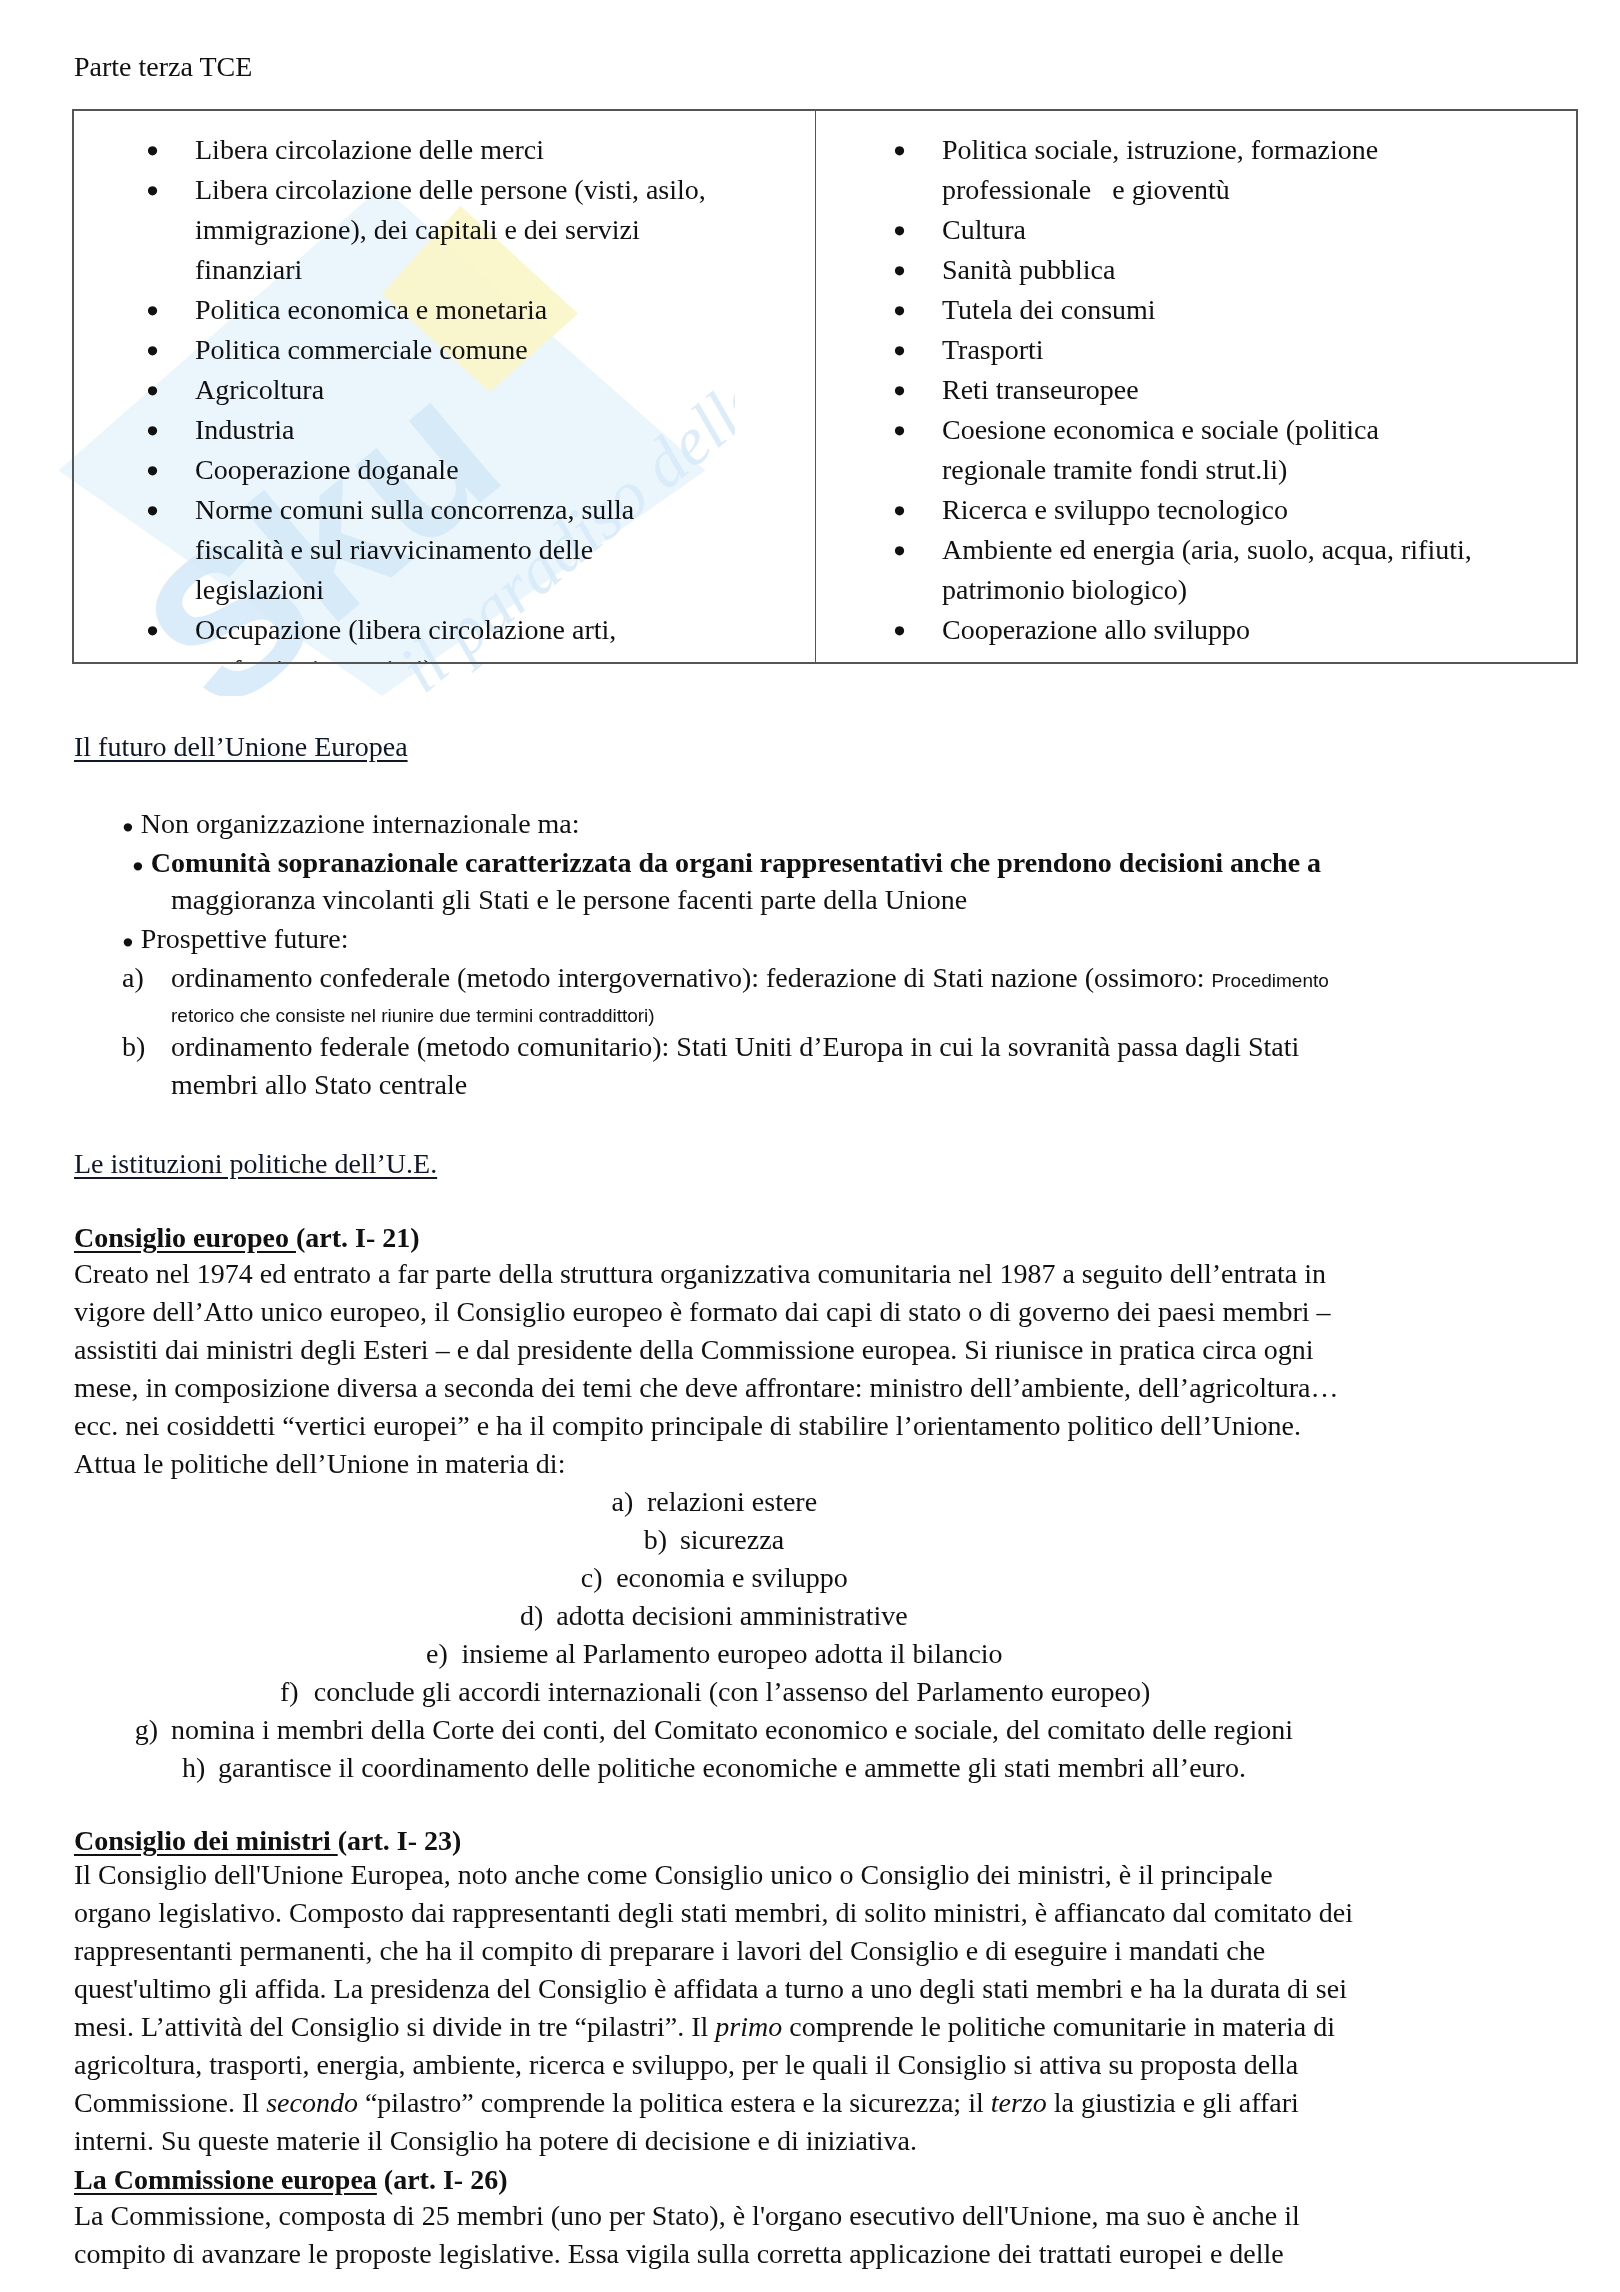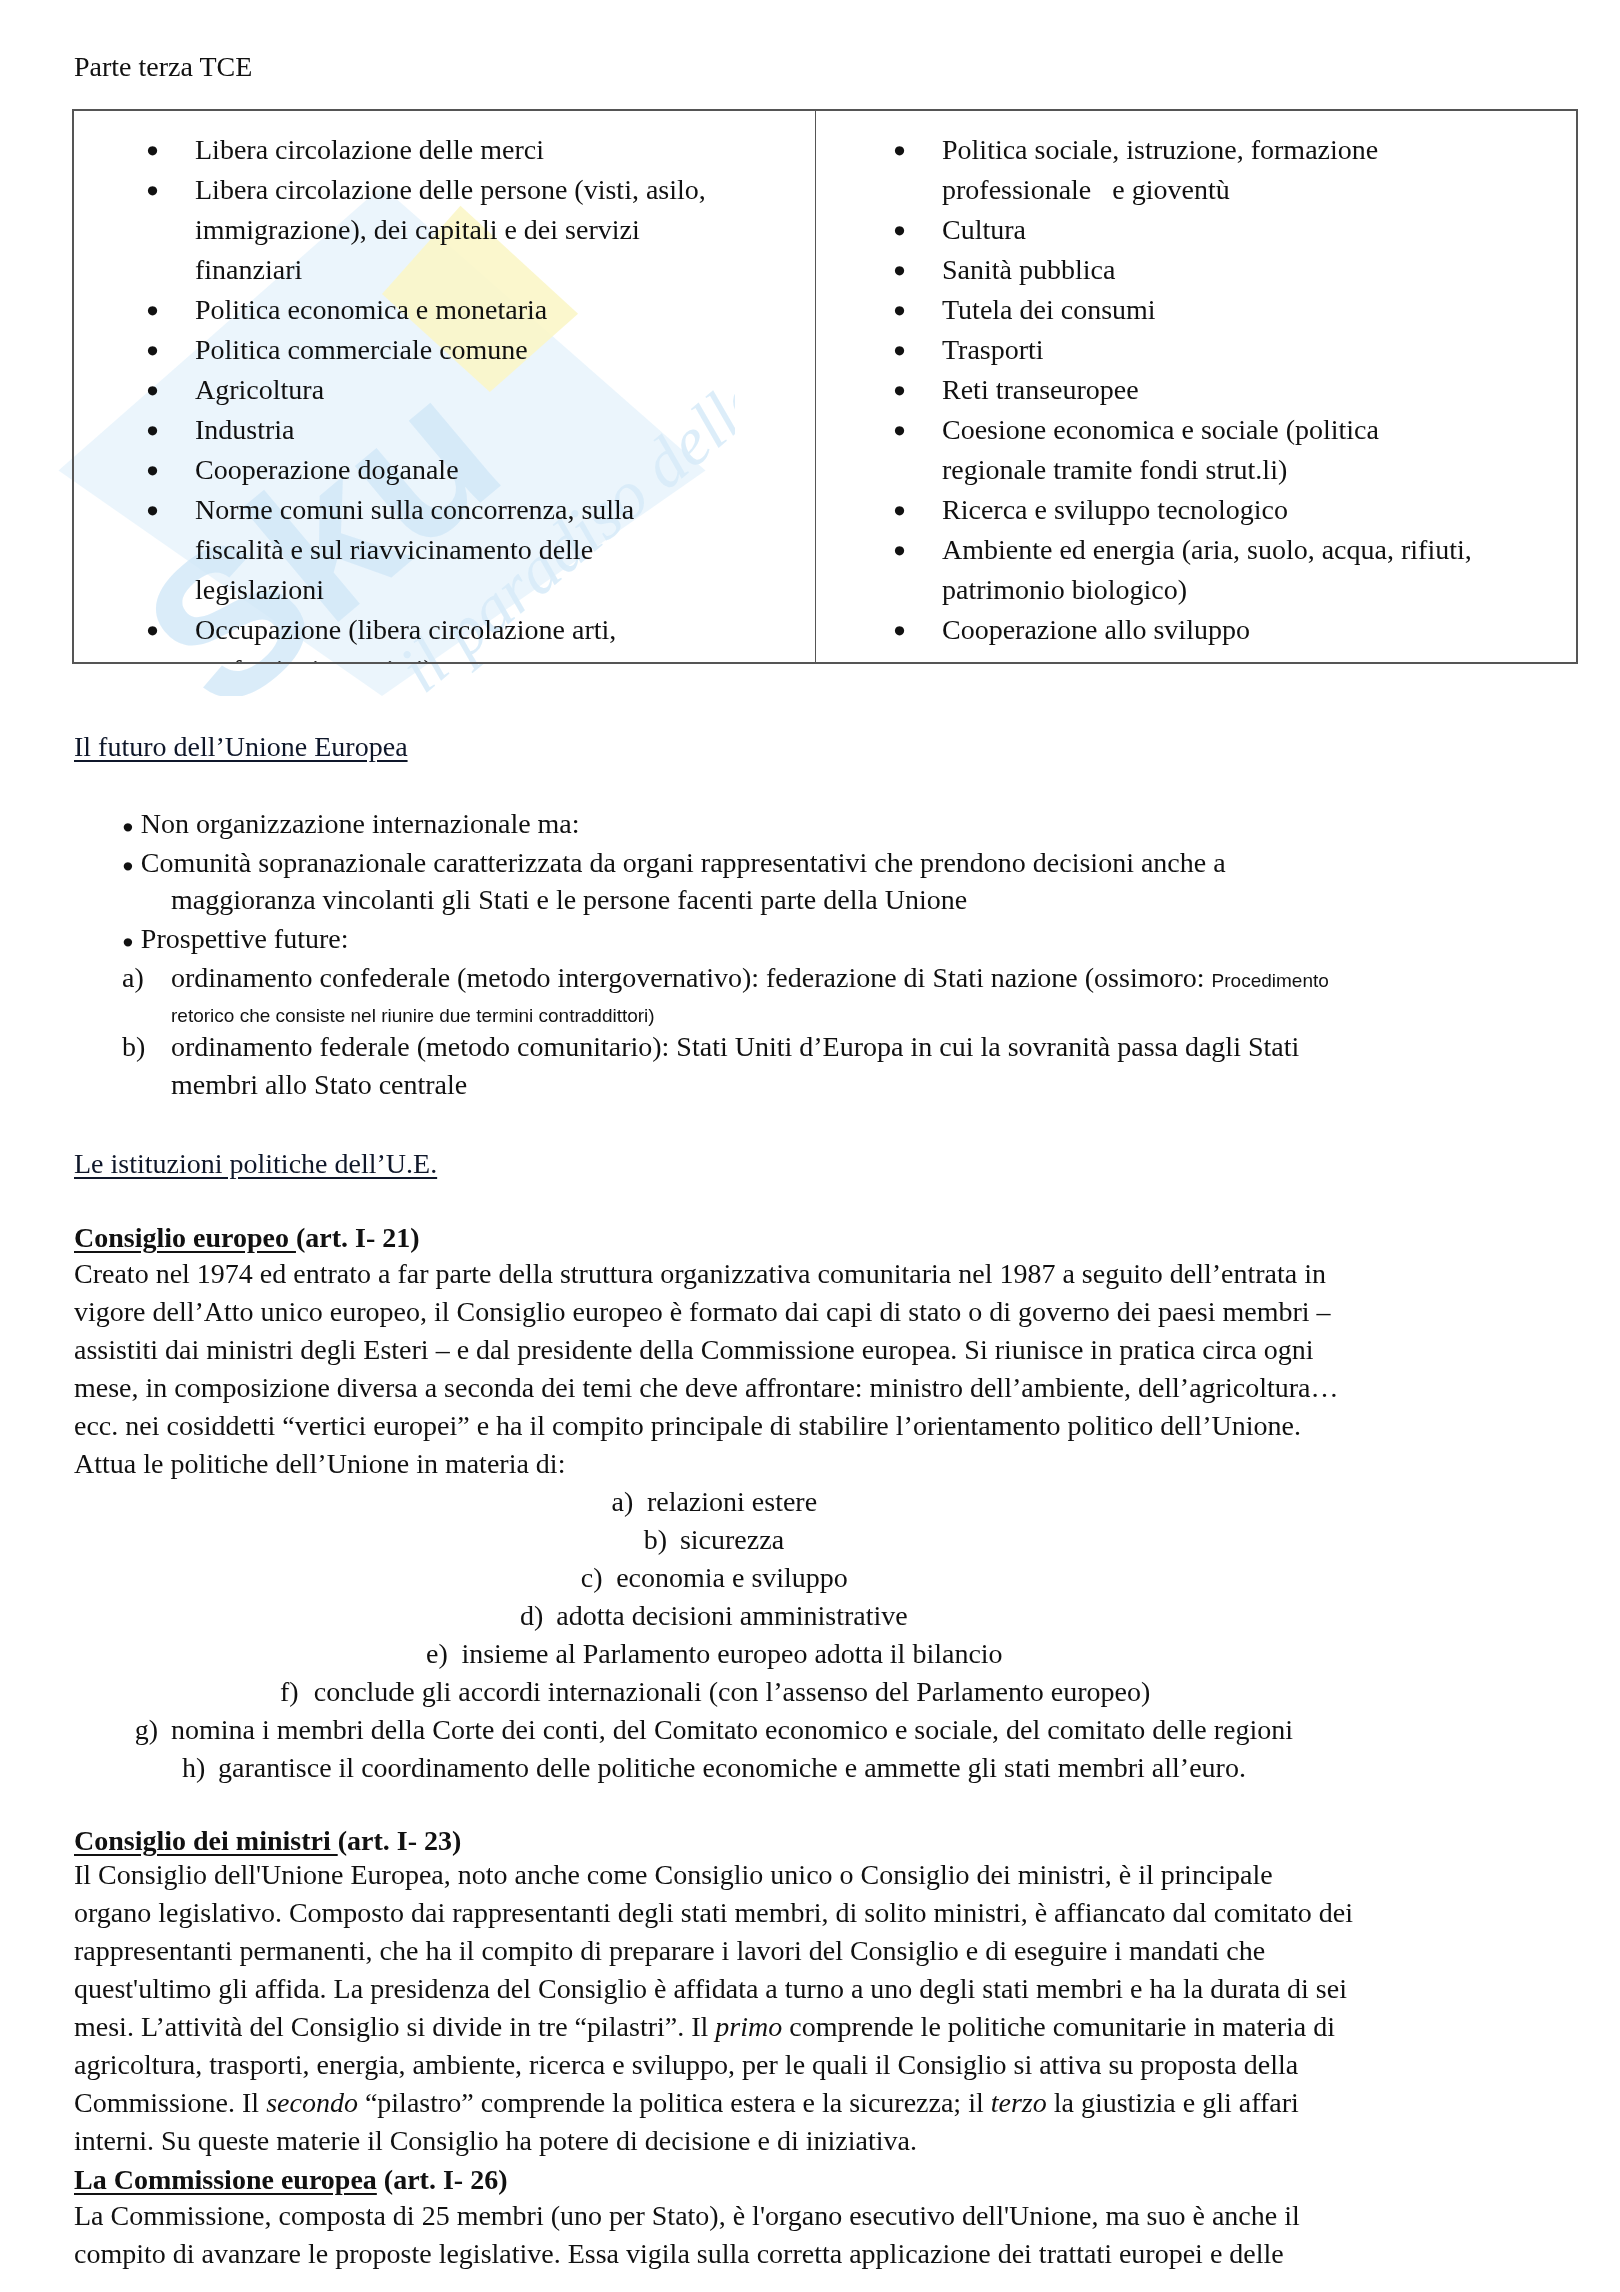--- a/index.html
+++ b/index.html
@@ -79,21 +79,21 @@
         <li><span class="bullet">●</span><span>Ricerca e sviluppo tecnologico</span></li>
         <li><span class="bullet">●</span><span>Ambiente ed energia (aria, suolo, acqua, rifiuti,</span><br><span>patrimonio biologico)</span></li>
         <li><span class="bullet">●</span><span>Cooperazione allo sviluppo</span></li>
       </ul>
     </div>
   </div>
 
   <div class="abs link-heading" style="left:74px; top:733px;">Il futuro dell’Unione Europea</div>
 
   <div class="fut-line" style="left:122px; top:810px;"><span style="font-size:19.6px;">●</span> <span>Non organizzazione internazionale ma:</span></div>
-  <div class="fut-line" style="left:122px; top:849px;"><span style="font-size:19.6px;">●</span> <span>Comunità sopranazionale caratterizzata da organi rappresentativi che prendono decisioni anche a</span></div>
+  <div class="fut-line" style="left:132px; top:849px;font-weight:bold;"><span style="font-size:19.6px;">●</span> <span>Comunità sopranazionale caratterizzata da organi rappresentativi che prendono decisioni anche a</span></div>
   <div class="fut-line" style="left:171px; top:886px;">maggioranza vincolanti gli Stati e le persone facenti parte della Unione</div>
   <div class="fut-line" style="left:122px; top:925px;"><span style="font-size:19.6px;">●</span> <span>Prospettive future:</span></div>
   <div class="fut-line" style="left:122px; top:964px;"><span style="display:inline-block;width:49px;">a)</span><span>ordinamento confederale (metodo intergovernativo): federazione di Stati nazione (ossimoro: </span><span class="small">Procedimento</span></div>
   <div class="fut-line small" style="left:171px; top:1006px;">retorico  che consiste nel riunire due termini contraddittori)</div>
   <div class="fut-line" style="left:122px; top:1033px;"><span style="display:inline-block;width:49px;">b)</span><span>ordinamento federale (metodo comunitario): Stati Uniti d’Europa in cui la sovranità passa dagli Stati</span></div>
   <div class="fut-line" style="left:171px; top:1071px;">membri allo Stato centrale</div>
 
   <div class="abs link-heading" style="left:74px; top:1150px;">Le istituzioni politiche dell’U.E.</div>
 
   <div class="abs sec-heading" style="left:74px; top:1224px;"><span class="u">Consiglio europeo </span><span>(art. I- 21)</span></div>

